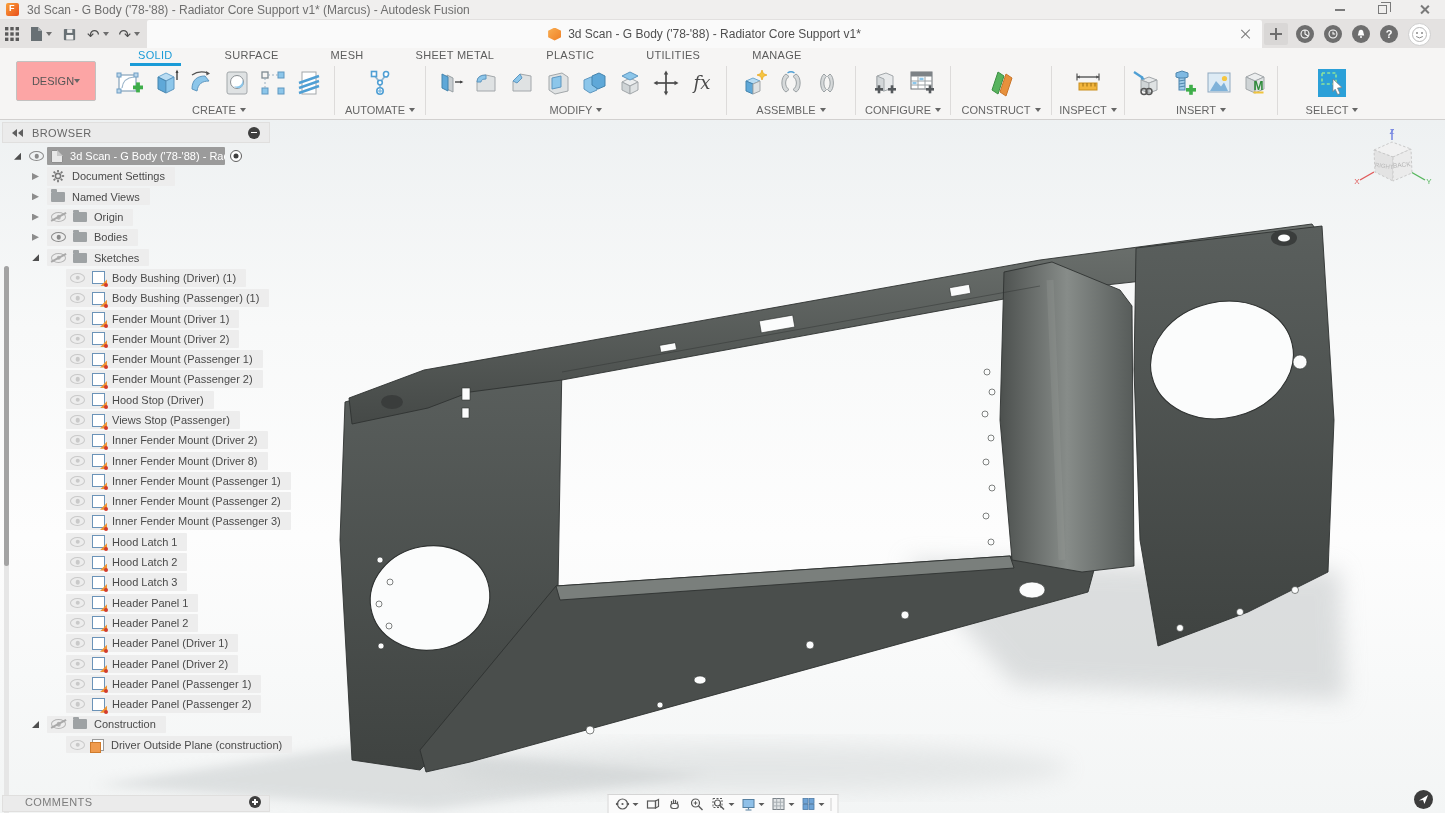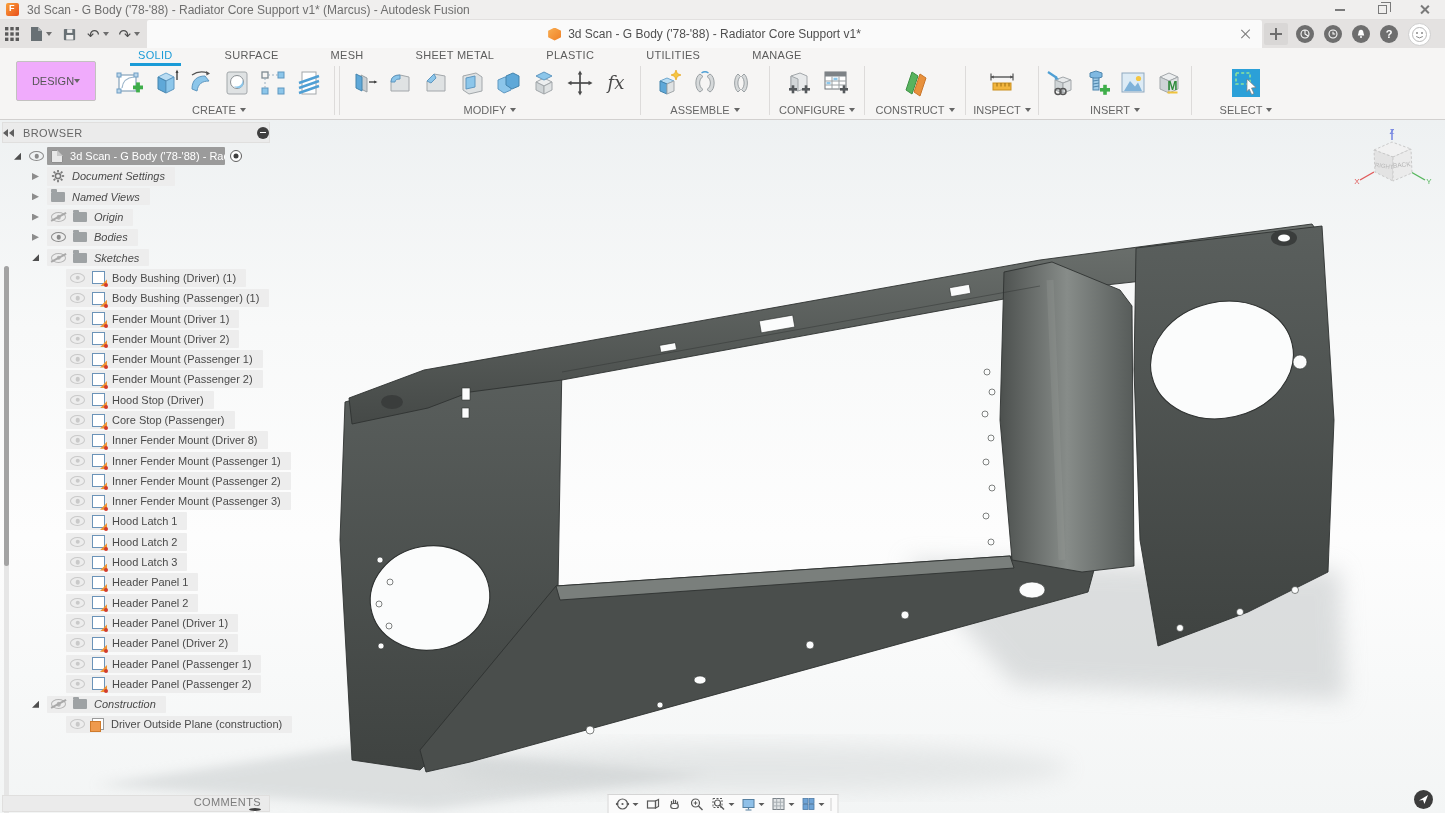--- a/index.html
+++ b/index.html
@@ -40,44 +40,44 @@
   .circ{position:absolute;top:5px;width:18px;height:18px;border-radius:50%;background:#6e6e6e;
     display:flex;align-items:center;justify-content:center;color:#fff;font-size:11px;font-weight:bold;}
   .avatar{position:absolute;left:1408px;top:3px;width:23px;height:23px;border-radius:50%;background:#fff;border:1px solid #cfcfcf;}
   
   .ribbon{position:absolute;left:0;top:48px;width:1445px;height:72px;background:#f6f5f4;border-bottom:1px solid #d2d0cf;}
   .rtabs{position:absolute;left:112px;top:1px;height:14px;display:flex;font-size:11px;color:#5c5c5c;}
   .rtab{padding:0 26px;position:relative;letter-spacing:.3px;}
   .rtab.active{color:#1a9bd7;}
   .rtab.active::after{content:"";position:absolute;left:18px;right:18px;bottom:-3px;height:3px;background:#1a9bd7;}
   .design-btn{position:absolute;left:16px;top:13px;width:80px;height:40px;border:1px solid #c3c1c0;border-radius:2px;
-    background:#f0abfc;display:flex;align-items:center;justify-content:center;font-size:11px;color:#555;gap:0;}
+    background:#fca5a5;display:flex;align-items:center;justify-content:center;font-size:11px;color:#555;gap:0;}
   .dcaret{width:0;height:0;border-left:3.5px solid transparent;border-right:3.5px solid transparent;border-top:4px solid #666;}
   .groups{position:absolute;left:106px;top:14px;height:57px;display:flex;align-items:stretch;}
   .group{display:flex;flex-direction:column;align-items:center;}
   .gicons{flex:1;display:flex;align-items:center;justify-content:center;gap:2px;padding:0 6px;}
   .tbtn{display:flex;align-items:center;justify-content:flex-start;padding:1px;border-radius:2px;}
   .glabel{height:16px;display:flex;align-items:center;justify-content:center;gap:4px;font-size:11px;color:#666;padding-bottom:3px;}
   .vsep{width:1px;background:#dddbda;margin:4px 2px;}
   
   .canvas{position:absolute;left:0;top:120px;width:1445px;height:693px;
     background:linear-gradient(180deg,#eef1f2 0%,#f8f9f9 30%,#fdfdfd 60%,#f3f5f5 100%);}
   .model-svg{position:absolute;left:0;top:0;width:1445px;height:693px;}
   .viewcube{position:absolute;right:8px;top:6px;width:86px;height:78px;}
   
   .browser{position:absolute;left:2px;top:2px;width:268px;}
   .bheader{height:21px;background:#ebebeb;display:flex;align-items:center;font-size:11px;color:#666;
-    letter-spacing:.4px;padding:0 0;border:1px solid #e0dfde;}
+    letter-spacing:.4px;padding:0 9px;border:1px solid #e0dfde;}
   .collapse-ic{display:flex;margin-right:8px;}
   .collapse-ic i{width:0;height:0;border-top:4px solid transparent;border-bottom:4px solid transparent;border-right:5px solid #5f5f5f;margin-right:1px;}
   .minus-circ{margin-left:auto;width:12px;height:12px;border-radius:50%;background:#3f3f3f;position:relative;}
   .minus-circ::before{content:"";position:absolute;left:3px;top:5.3px;width:6px;height:1.5px;background:#fff;}
   .tree{padding-top:3px;}
   .brow{display:flex;align-items:center;height:20.3px;font-size:11px;color:#4a4a4a;}
-  .lvl1{padding-left:12px;} .lvl2{padding-left:30px;font-style:italic;} .lvl3{padding-left:64px;}
+  .lvl1{padding-left:12px;} .lvl2{padding-left:30px;} .lvl3{padding-left:64px;}
   .tw{width:7px;height:7px;margin-right:8px;flex:none;background:#8d8d8d;
     clip-path:polygon(0 0,100% 50%,0 100%);}
   .tw.exp{background:#4f4f4f;clip-path:polygon(100% 0,100% 100%,0 100%);}
   .chip{display:inline-flex;align-items:center;gap:7px;background:#ededed;padding:2.5px 10px 2.5px 4px;border-radius:1px;white-space:nowrap;}
   .chip.sel{background:#9b9b9b;color:#fff;width:178px;overflow:hidden;}
   .eye{width:15px;height:10px;border:1.5px solid #8a8a8a;border-radius:50%;position:relative;flex:none;}
   .eye::after{content:"";position:absolute;left:50%;top:50%;width:4.5px;height:4.5px;background:#8a8a8a;border-radius:50%;transform:translate(-50%,-50%);}
   .eye.dim{border-color:#c9c9c9;} .eye.dim::after{background:#c9c9c9;}
   .eye.off{border-color:#b4b4b4;} .eye.off::after{background:#b4b4b4;}
   .eye.off::before{content:"";position:absolute;left:-2px;top:3px;width:17px;height:1.6px;background:#a9a9a9;transform:rotate(-28deg);z-index:1;}
@@ -90,21 +90,21 @@
     background:#ef9432;clip-path:polygon(100% 0,100% 100%,0 100%);}
   .ic-sketch::after{content:"";position:absolute;right:-4px;bottom:-4px;width:4px;height:4px;border-radius:50%;background:#d23b2e;}
   .ic-plane{width:12px;height:12px;border:1.4px solid #9a9a9a;background:#fff;position:relative;flex:none;}
   .ic-plane::after{content:"";position:absolute;left:-3px;bottom:-3px;width:9px;height:9px;background:#ef9a4d;border:1px solid #cf7b2c;}
   .radio{width:12px;height:12px;border:1.4px solid #5f5f5f;border-radius:50%;margin-left:5px;position:relative;background:#fff;flex:none;}
   .radio::after{content:"";position:absolute;left:50%;top:50%;width:5px;height:5px;border-radius:50%;background:#3f3f3f;transform:translate(-50%,-50%);}
   .vscroll{position:absolute;left:4px;top:146px;width:5px;height:642px;background:#e6e6e6;border-radius:3px;}
   .vthumb{position:absolute;left:0;top:0;width:5px;height:300px;background:#a3a3a3;border-radius:3px;}
   
   .comments{position:absolute;left:2px;bottom:1px;width:268px;height:17px;background:#ebebeb;border:1px solid #e0dfde;
-    display:flex;align-items:flex-end;font-size:11px;color:#7c7c7c;letter-spacing:.4px;padding:0 8px 0 22px;flex-direction:column;}
+    display:flex;align-items:flex-start;font-size:11px;color:#7c7c7c;letter-spacing:.4px;padding:0 8px 0 22px;}
   .plus-circ{margin-left:auto;width:12px;height:12px;border-radius:50%;background:#3f3f3f;position:relative;}
   .plus-circ::before{content:"";position:absolute;left:3px;top:5.3px;width:6px;height:1.5px;background:#fff;}
   .plus-circ::after{content:"";position:absolute;left:5.3px;top:3px;width:1.5px;height:6px;background:#fff;}
   
   .navbar{position:absolute;left:50%;transform:translateX(-50%);bottom:0;height:19px;background:#fbfbfb;
     border:1px solid #d5d5d5;border-bottom:none;display:flex;align-items:center;padding:0 4px;gap:2px;}
   .nbtn{display:flex;align-items:center;padding:0 2px;}
   .ncaret{width:0;height:0;border-left:3px solid transparent;border-right:3px solid transparent;border-top:3.5px solid #5a5a5a;margin-left:2px;}
   .ndiv{width:1px;height:13px;background:#cfcfcf;margin:0 2px;}
   .botbot{position:absolute;right:12px;bottom:4px;width:19px;height:19px;border-radius:50%;background:#3c3c3c;
@@ -288,20 +288,40 @@
             </svg>
           </span>
       </div>
       <div class="glabel">
           <span>CREATE</span>
           <span class="dcaret"></span>
         </div>
     </div>
     <div class="vsep"></div>
 
+    <div class="group" style="width:86px">
+      <div class="gicons">
+        <span class="tbtn">
+            <svg width="32" height="32" viewBox="0 0 32 30">
+              <line x1="16" y1="14.5" x2="10" y2="7" stroke="#8fb5d0" stroke-width="1.8"></line>
+              <line x1="16" y1="14.5" x2="22" y2="7" stroke="#8fb5d0" stroke-width="1.8"></line>
+              <line x1="16" y1="14.5" x2="16" y2="23" stroke="#8fb5d0" stroke-width="1.8"></line>
+              <rect x="7.5" y="3.5" width="5" height="5" fill="#fff" stroke="#4f9fd4" stroke-width="1.6"></rect>
+              <path d="M22 3.5 q3 0 2.5 3 q-.5 2.5 -2.5 2.5 q-2.5 0 -2.5 -2.7 q0 -2.8 2.5 -2.8 Z" fill="#fff" stroke="#4f9fd4" stroke-width="1.6"></path>
+              <circle cx="16" cy="23" r="3.2" fill="#fff" stroke="#4f9fd4" stroke-width="1.6"></circle>
+              <circle cx="16" cy="23" r="1.2" fill="none" stroke="#4f9fd4"></circle>
+              <circle cx="16" cy="14.5" r="2.3" fill="#fff" stroke="#4f9fd4" stroke-width="1.6"></circle>
+            </svg>
+          </span>
+      </div>
+      <div class="glabel">
+          <span>AUTOMATE</span>
+          <span class="dcaret"></span>
+        </div>
+    </div>
     <div class="vsep"></div>
 
     <div class="group" style="width:296px">
       <div class="gicons">
         <span class="tbtn">
             <svg width="32" height="32" viewBox="0 0 32 30">
               <polygon points="13,7 19,10 19,24 13,21" fill="#c9ced1" stroke="#98a0a4"></polygon>
               <polygon points="8,6 14,9 14,23 8,20" fill="#5fa8d8" stroke="#4484ad"></polygon>
               <line x1="21" y1="14" x2="28" y2="14" stroke="#444" stroke-width="1.4"></line>
               <polygon points="26,12.5 29.5,14 26,15.5" fill="#444"></polygon>
@@ -737,21 +757,28 @@
           <span class="chip">
             <span class="eye dim"></span>
             <span class="ic-sketch"></span>
             <span>Hood Stop (Driver)</span>
           </span>
         </div>
       <div class="brow lvl3">
           <span class="chip">
             <span class="eye dim"></span>
             <span class="ic-sketch"></span>
-            <span>Core Stop (Passenger)</span>
+            <span>Views Stop (Passenger)</span>
+          </span>
+        </div>
+      <div class="brow lvl3">
+          <span class="chip">
+            <span class="eye dim"></span>
+            <span class="ic-sketch"></span>
+            <span>Inner Fender Mount (Driver 2)</span>
           </span>
         </div>
       <div class="brow lvl3">
           <span class="chip">
             <span class="eye dim"></span>
             <span class="ic-sketch"></span>
             <span>Inner Fender Mount (Driver 8)</span>
           </span>
         </div>
       <div class="brow lvl3">

